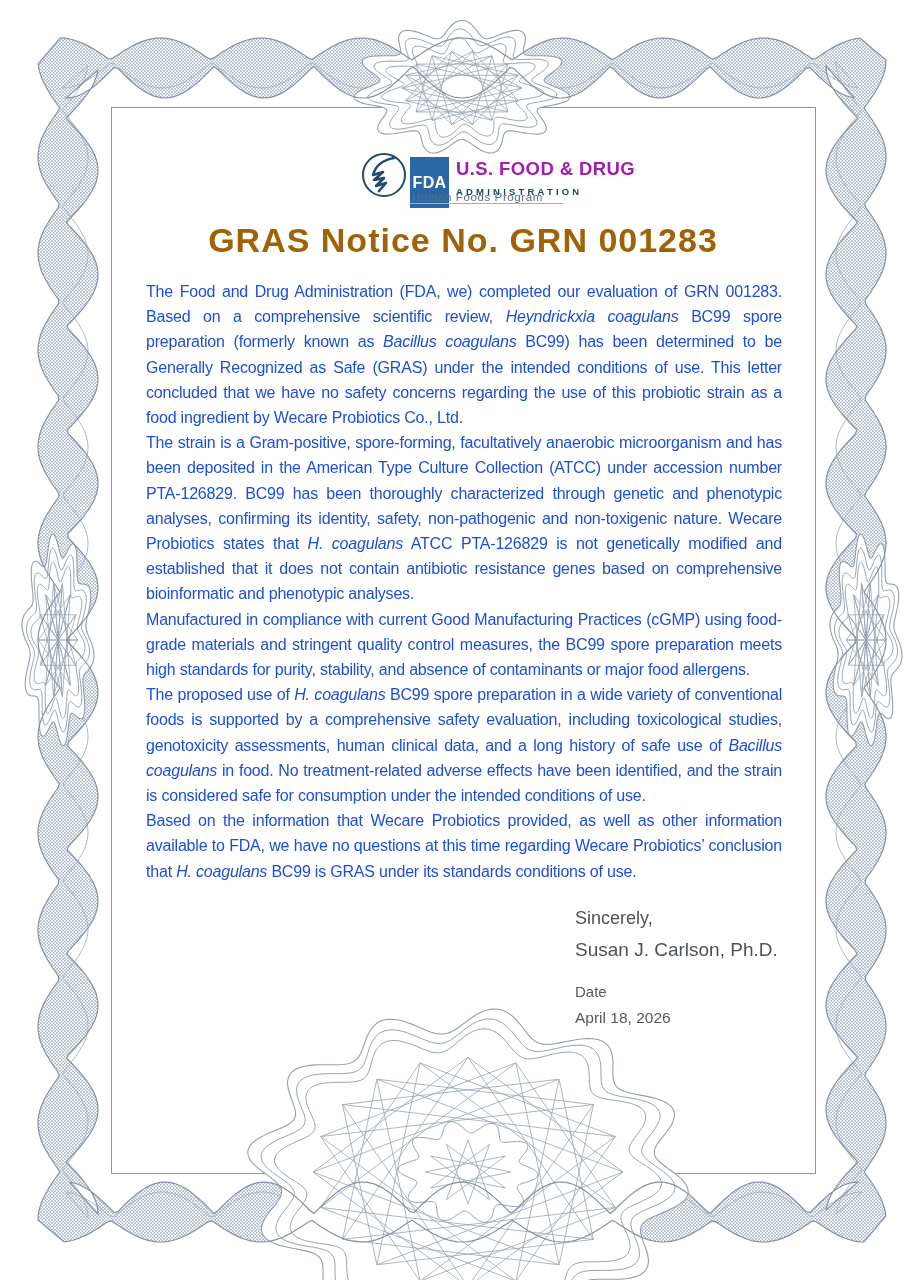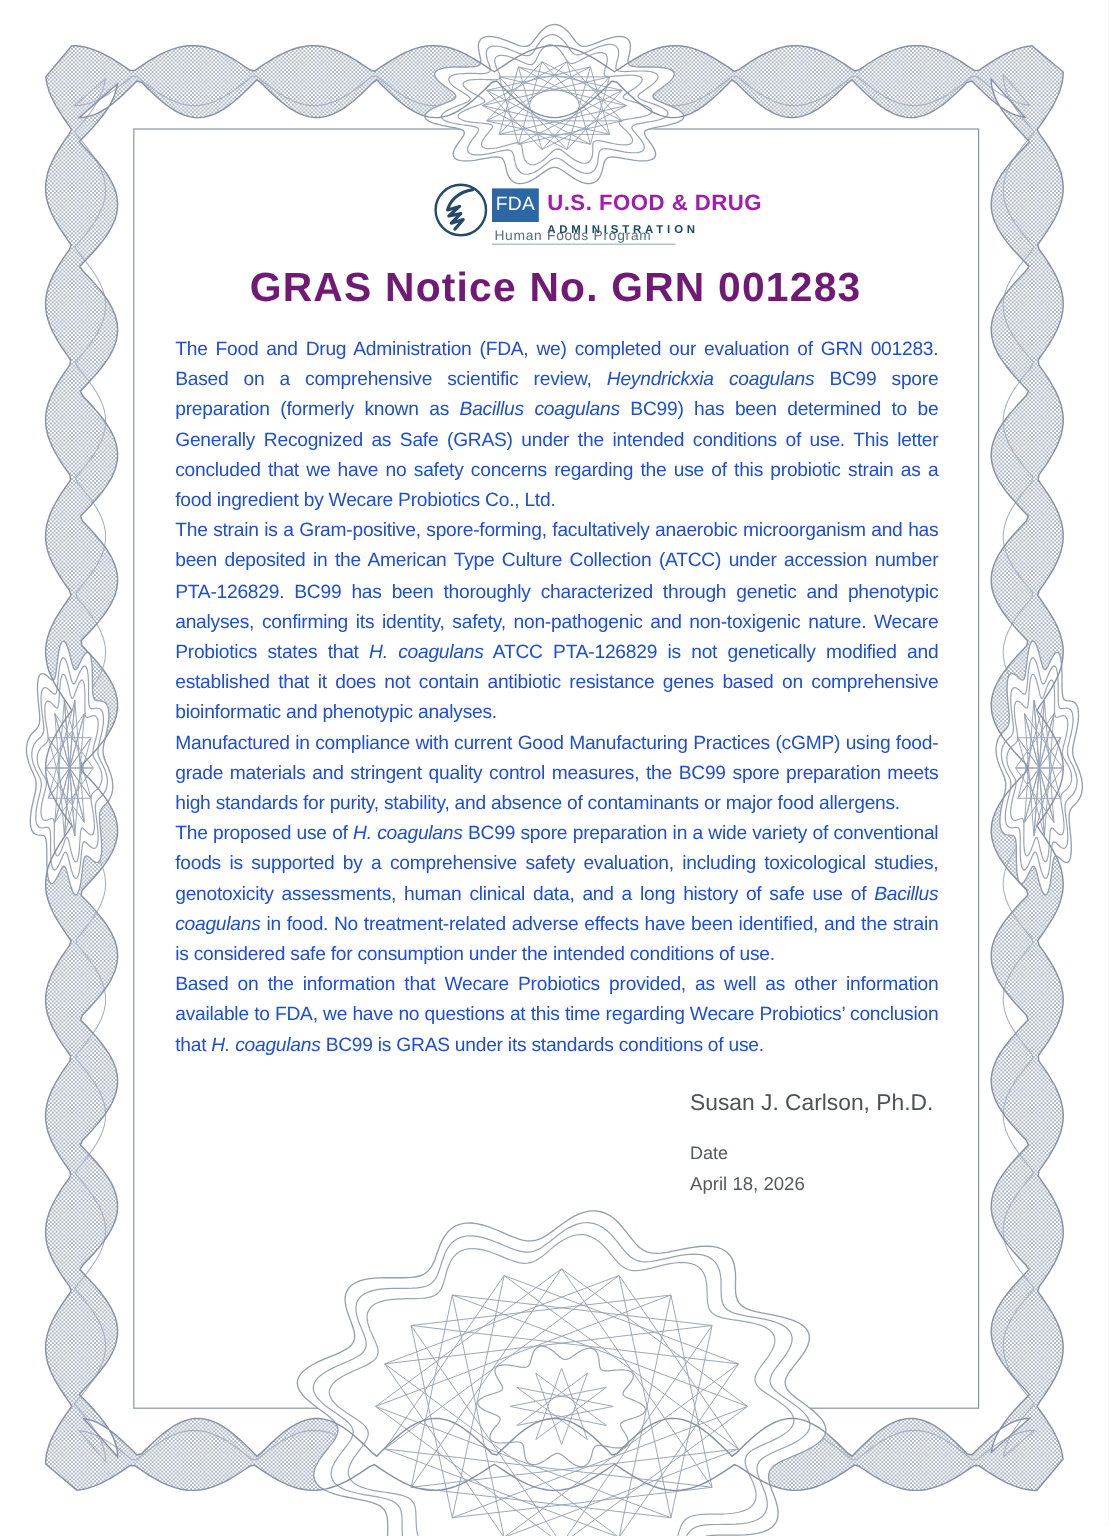--- a/index.html
+++ b/index.html
@@ -13,34 +13,34 @@
     position:absolute;left:111px;top:107px;width:703px;height:1065px;
     border:1.5px solid #8a94a4;z-index:1;
   }
   #ornament{position:absolute;left:0;top:0;z-index:2;pointer-events:none;}
   .content{position:absolute;left:0;top:0;width:924px;height:1280px;z-index:3;}
 
   
   .fda-header{position:absolute;left:360px;top:150px;width:230px;height:72px;}
   .hhs-icon{position:absolute;left:0;top:1px;width:48px;height:48px;}
   .fda-square{
-    position:absolute;left:50px;top:7px;width:39px;height:28px;background:#2b67a4;
+    position:absolute;left:50px;top:7px;width:39px;height:51px;background:#2b67a4;
     color:#ffffff;display:flex;align-items:center;justify-content:center;
-    font-weight:normal;font-size:16px;letter-spacing:0.3px;
+    font-weight:bold;font-size:16px;letter-spacing:0.3px;
   }
   .org-names{position:absolute;left:96px;top:8px;white-space:nowrap;}
   .org1{font-weight:bold;font-size:18.5px;color:#a21caf;letter-spacing:0.4px;}
   .org2{font-size:9.5px;font-weight:bold;color:#16485f;letter-spacing:3.2px;margin-top:6px;}
   .program-divider{position:absolute;left:50px;top:53px;width:153px;height:1px;background:#9fb3bd;}
   .program{position:absolute;left:52px;top:41px;font-size:11.5px;color:#56707e;letter-spacing:0.6px;white-space:nowrap;}
 
   
   .title{
     position:absolute;left:111px;top:221px;width:704px;margin:0;
-    text-align:center;font-size:34px;font-weight:bold;color:#701a75;letter-spacing:1px;
+    text-align:center;font-size:34px;font-weight:bold;color:#a16207;letter-spacing:1px;
   }
 
   
   .letter{
     position:absolute;left:146px;top:279px;width:636px;
     font-size:16px;line-height:25.2px;color:#1d4ed8;text-align:justify;letter-spacing:-0.2px;
   }
   .letter p{margin:0;}
   .letter .it{font-style:italic;}
 
@@ -122,19 +122,20 @@
 
     <div class="letter">
         <p><span>The Food and Drug Administration (FDA, we) completed our evaluation of GRN 001283. Based on a comprehensive scientific review, </span><span class="it">Heyndrickxia coagulans</span><span> BC99 spore preparation (formerly known as </span><span class="it">Bacillus coagulans</span><span> BC99) has been determined to be Generally Recognized as Safe (GRAS) under the intended conditions of use. This letter concluded that we have no safety concerns regarding the use of this probiotic strain as a food ingredient by Wecare Probiotics Co., Ltd.</span></p>
         <p><span>The strain is a Gram-positive, spore-forming, facultatively anaerobic microorganism and has been deposited in the American Type Culture Collection (ATCC) under accession number PTA-126829. BC99 has been thoroughly characterized through genetic and phenotypic analyses, confirming its identity, safety, non-pathogenic and non-toxigenic nature. Wecare Probiotics states that </span><span class="it">H. coagulans</span><span> ATCC PTA-126829 is not genetically modified and established that it does not contain antibiotic resistance genes based on comprehensive bioinformatic and phenotypic analyses.</span></p>
         <p><span>Manufactured in compliance with current Good Manufacturing Practices (cGMP) using food-grade materials and stringent quality control measures, the BC99 spore preparation meets high standards for purity, stability, and absence of contaminants or major food allergens.</span></p>
         <p><span>The proposed use of </span><span class="it">H. coagulans</span><span> BC99 spore preparation in a wide variety of conventional foods is supported by a comprehensive safety evaluation, including toxicological studies, genotoxicity assessments, human clinical data, and a long history of safe use of </span><span class="it">Bacillus coagulans</span><span> in food. No treatment-related adverse effects have been identified, and the strain is considered safe for consumption under the intended conditions of use.</span></p>
         <p><span>Based on the information that Wecare Probiotics provided, as well as other information available to FDA, we have no questions at this time regarding Wecare Probiotics’ conclusion that </span><span class="it">H. coagulans</span><span> BC99 is GRAS under its standards conditions of use.</span></p>
       </div>
 
     <div class="signature">
+      <div class="sig-closing">Sincerely,</div>
       <div class="sig-name">Susan J. Carlson, Ph.D.</div>
       <div class="sig-date-label">Date</div>
       <div class="sig-date-value">April 18, 2026</div>
     </div>
 
   </div>
 </div>
 
 </body></html>

